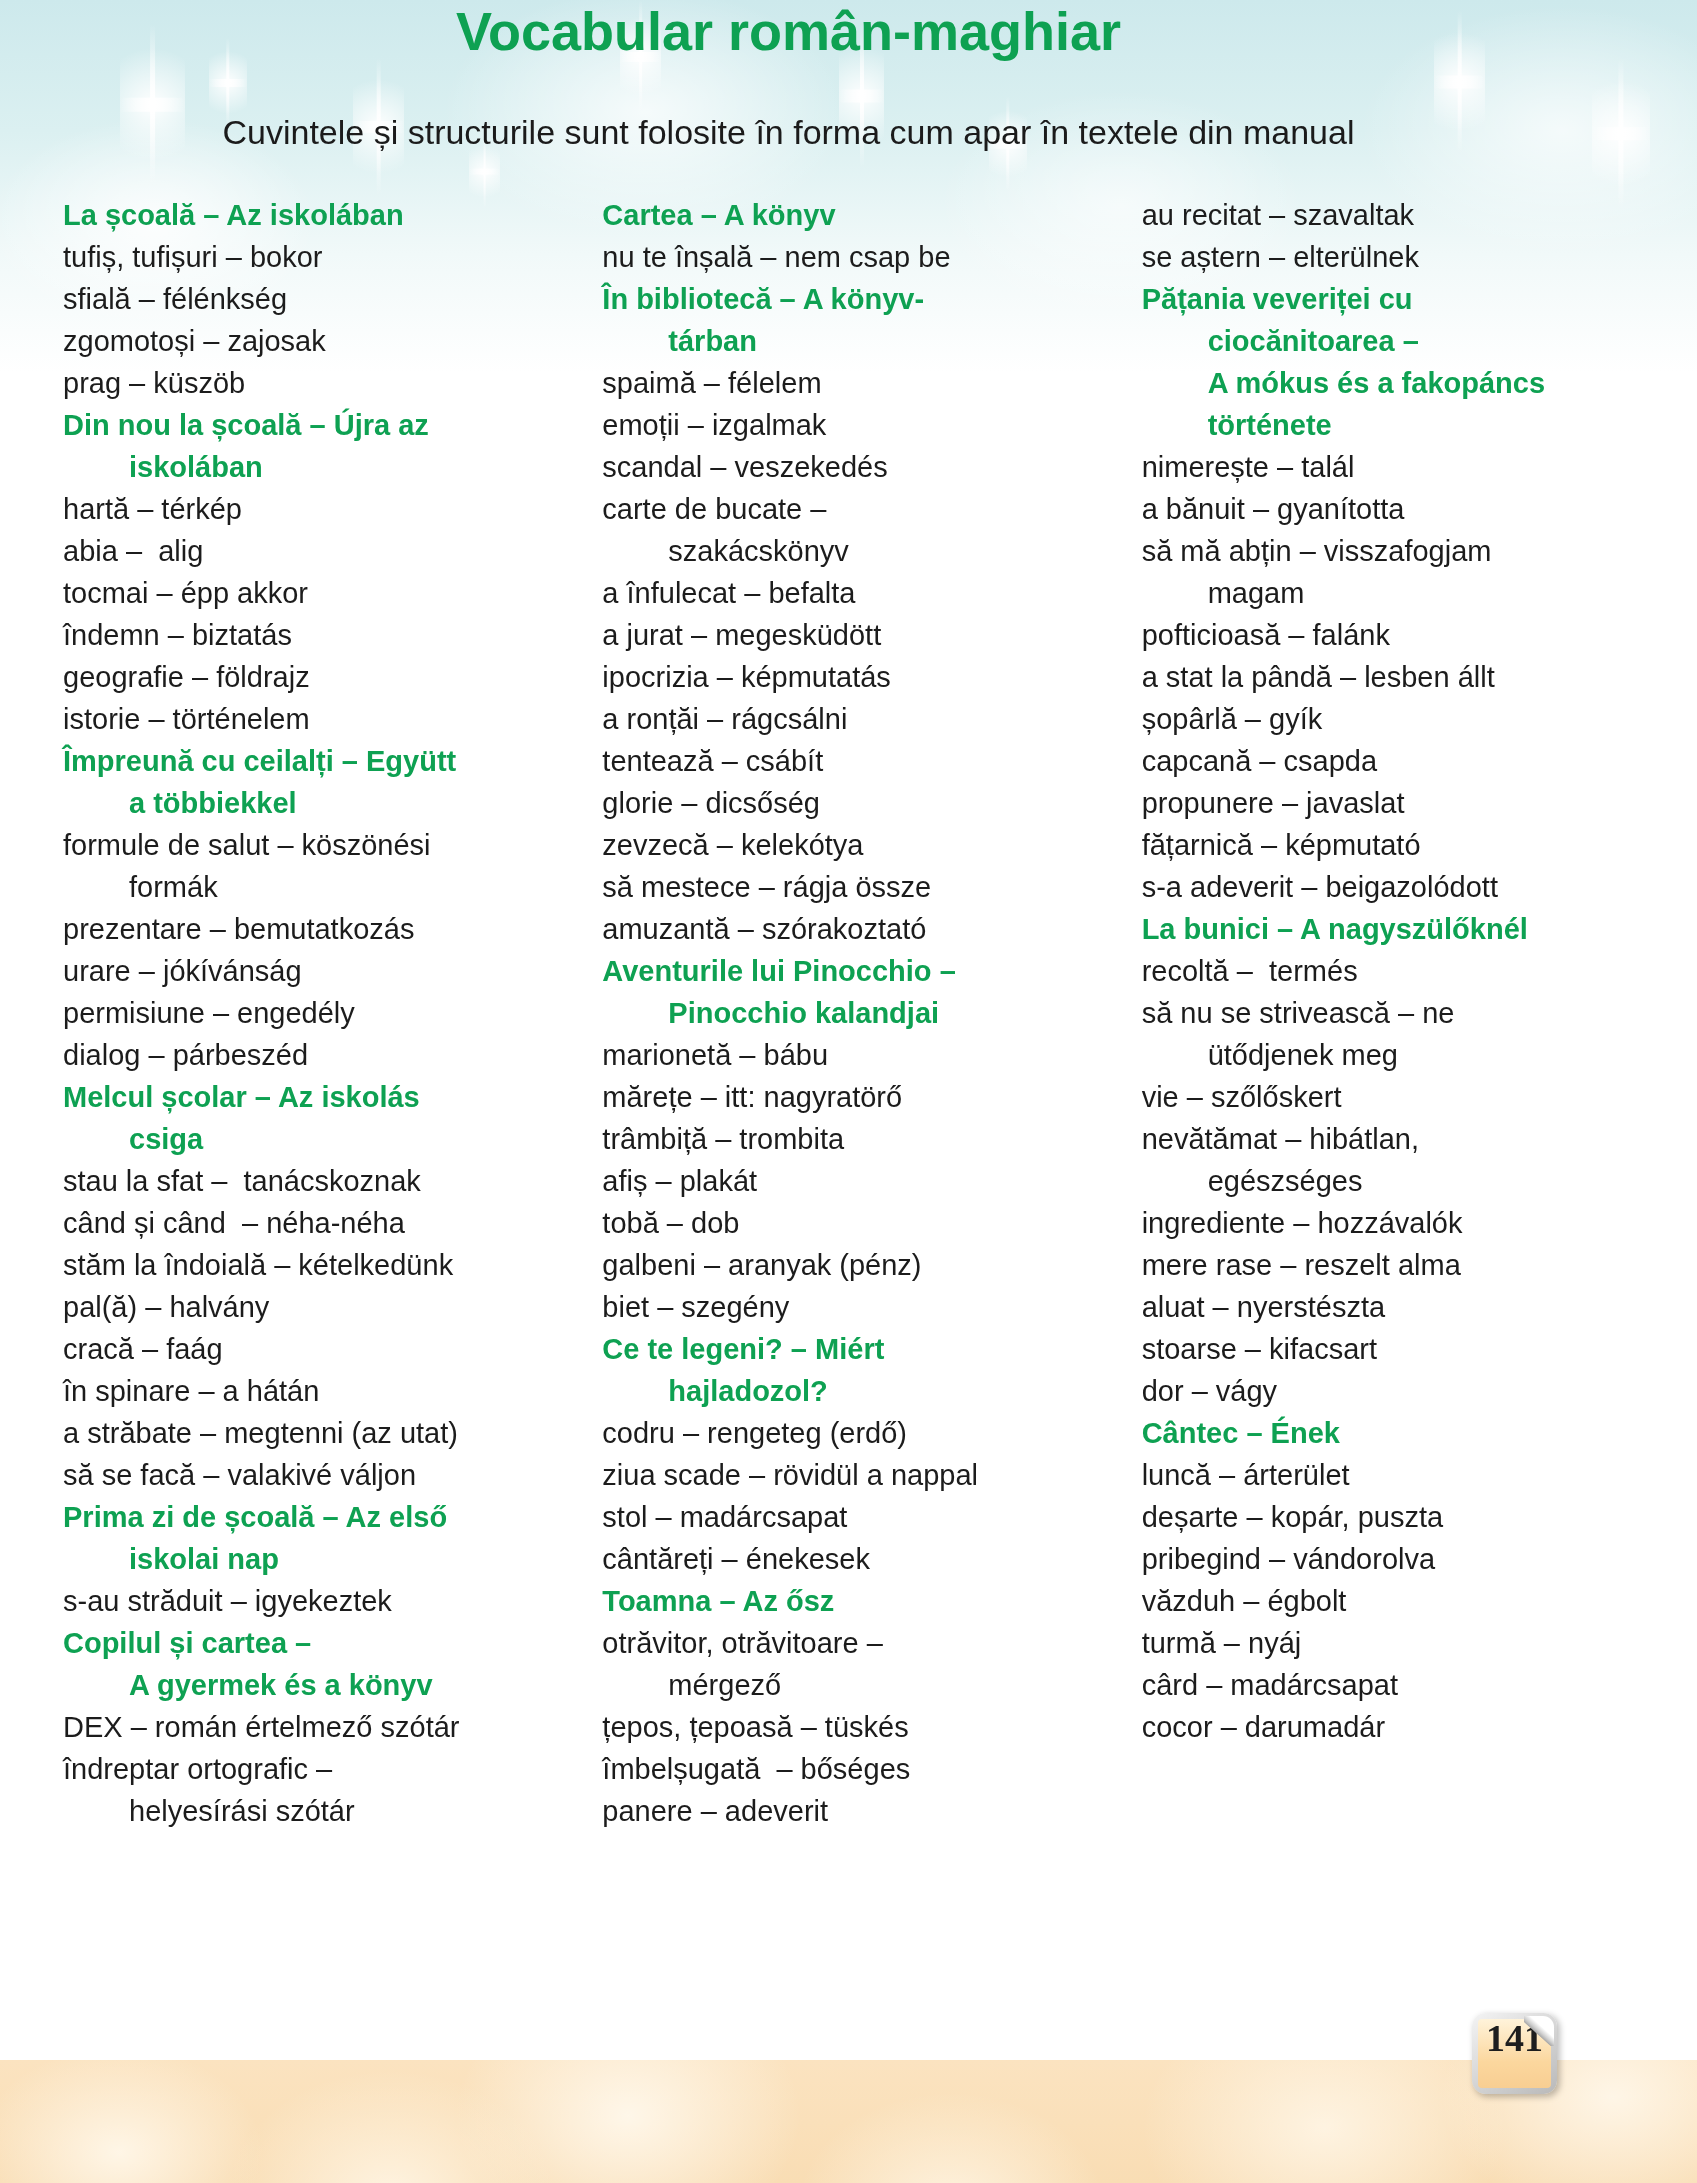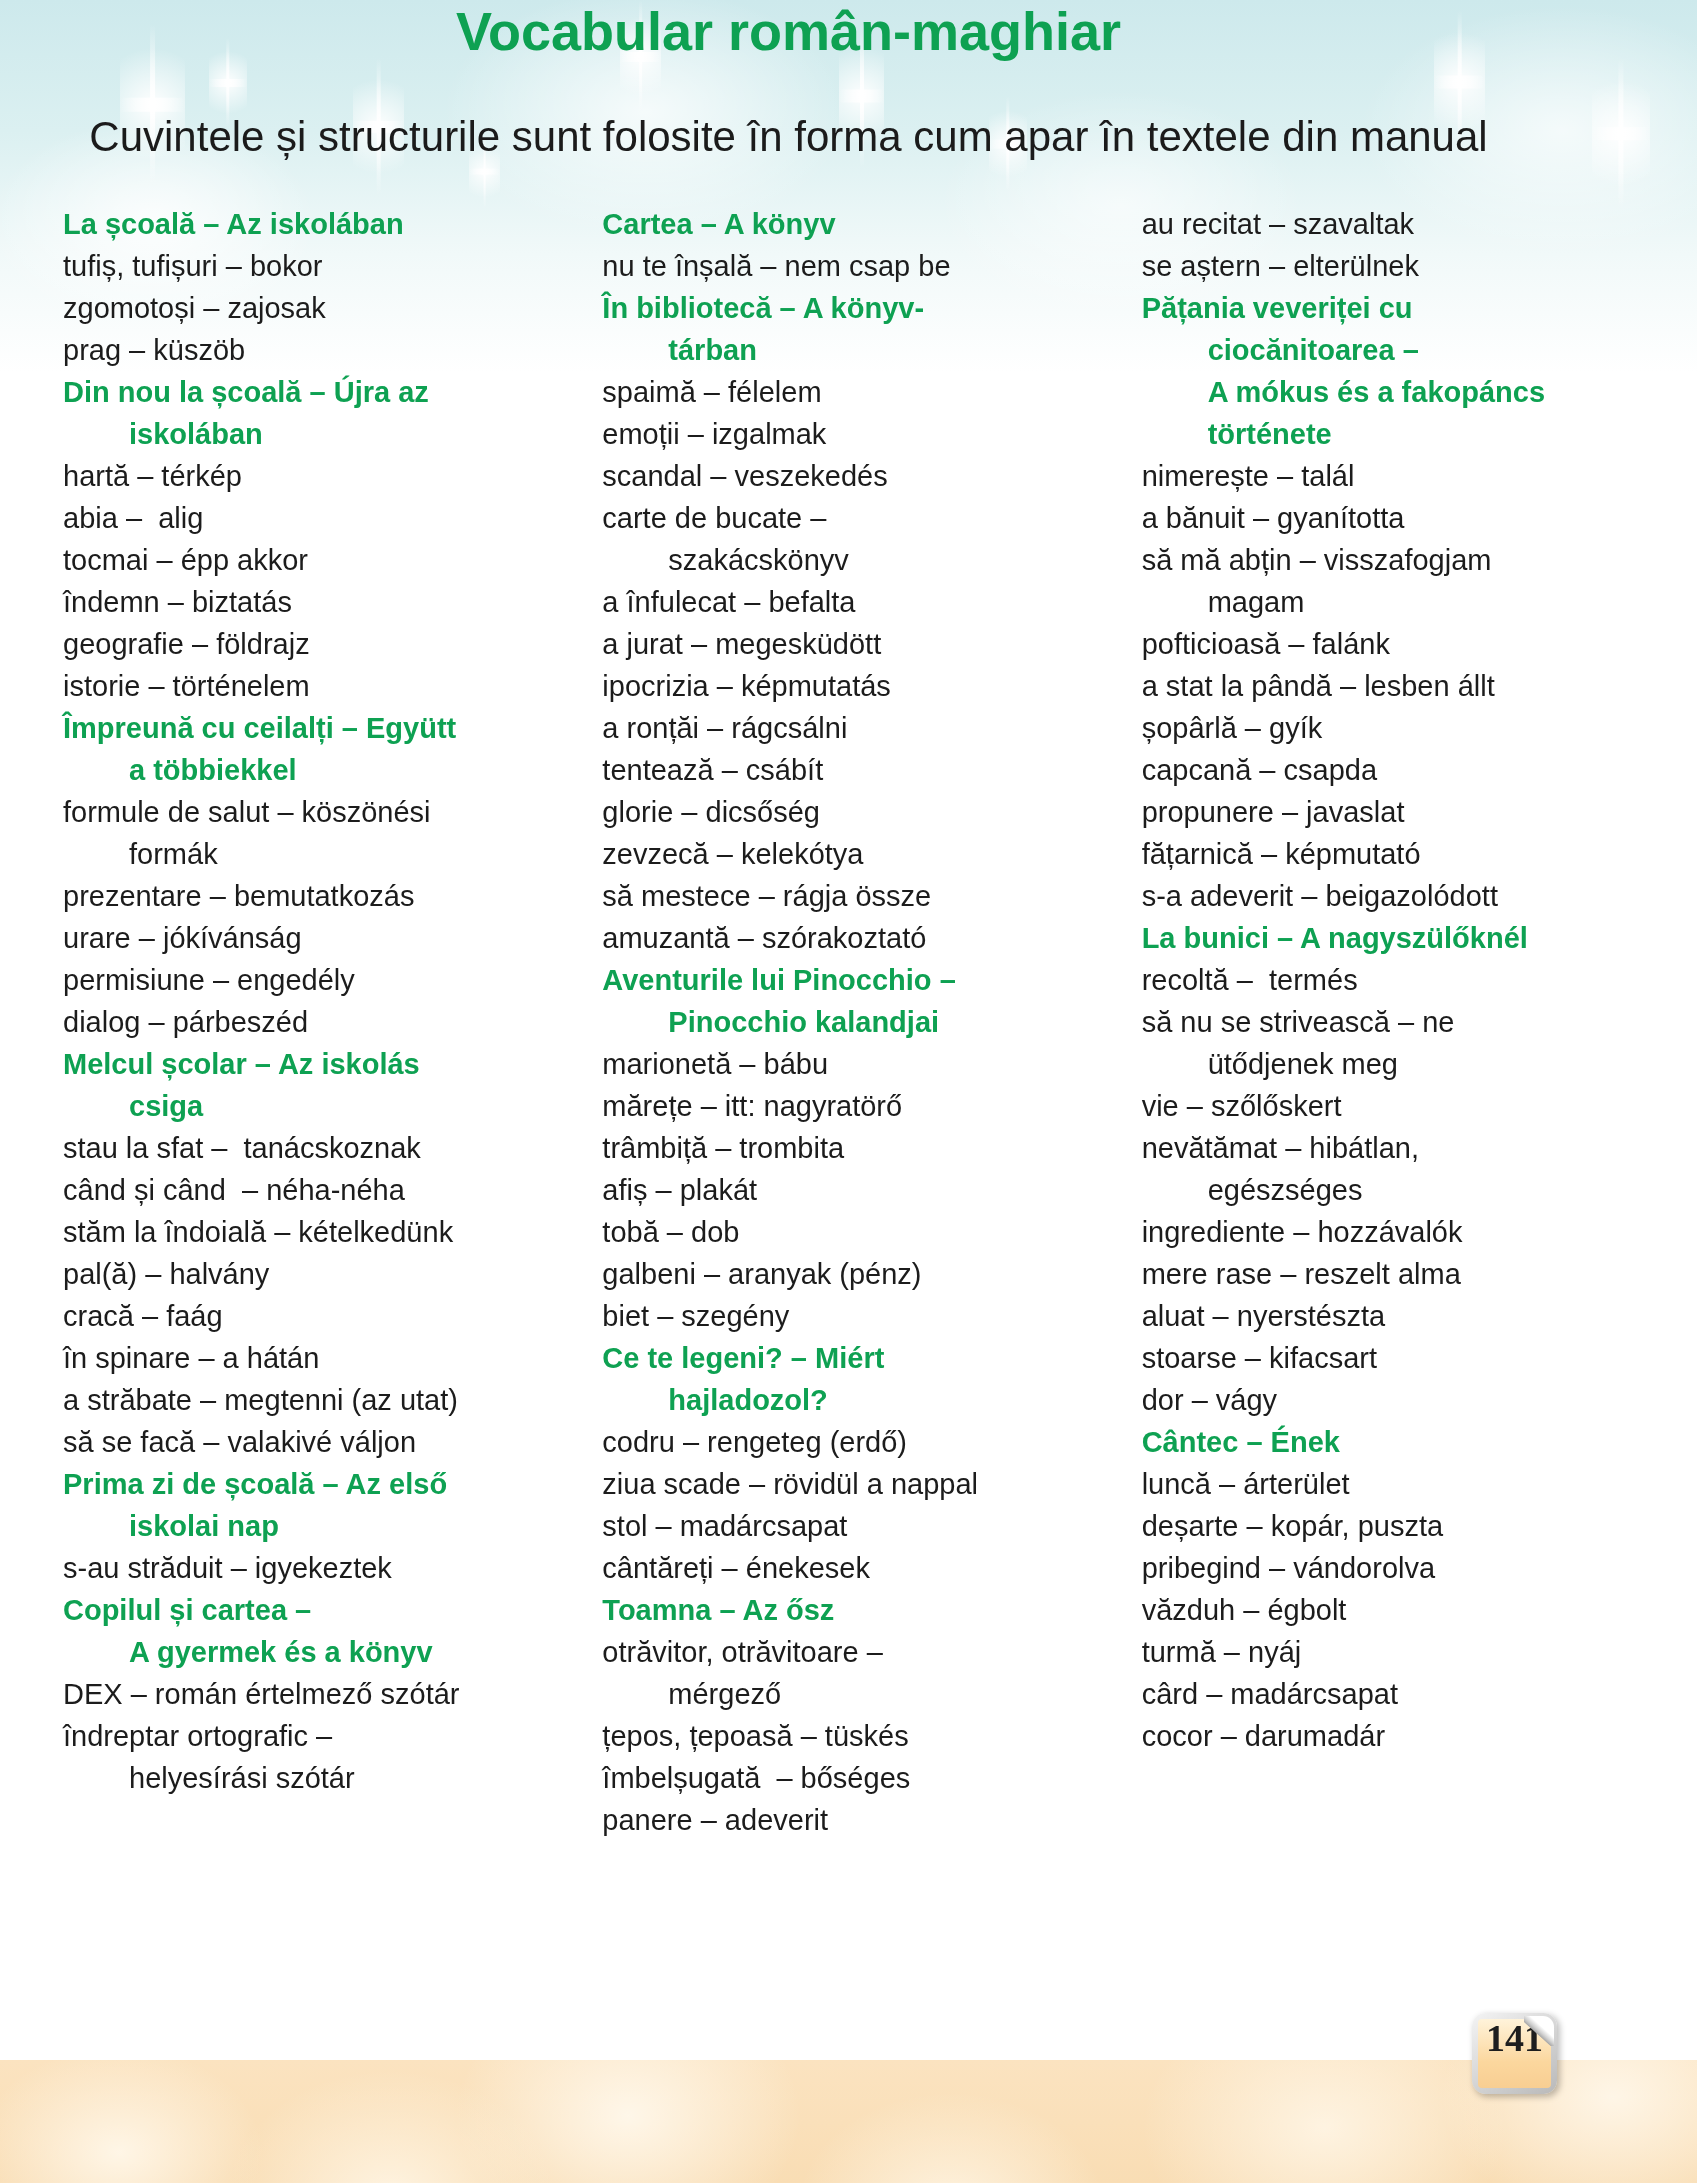--- a/index.html
+++ b/index.html
@@ -34,21 +34,21 @@
   .sp8{left:1592px;top:58px;width:58px;height:151px;}
   .sp9{left:469px;top:134px;width:31px;height:75px;}
 
   
   header{position:relative;width:1577px;text-align:center;}
   h1.title{
     margin:0;font-size:54px;font-weight:bold;letter-spacing:0px;
     color:var(--accent-green,#0ea152);
   }
   p.subtitle{
-    margin:51px 0 0 0;font-size:42px;color:#1b1b1b;font-weight:normal;
+    margin:51px 0 0 0;font-size:34px;color:#1b1b1b;font-weight:normal;
   }
 
   
   .cols{
     position:relative;display:flex;gap:28px;
     padding:42px 45px 0 63px;box-sizing:border-box;width:1698px;
   }
   .col{flex:1;min-width:0;}
   .item{margin:0;}
   .line{
@@ -115,20 +115,23 @@
 
 <main class="cols">
   <div class="col">
       <div class="item heading">
         <div class="line">La școală – Az iskolában</div>
       </div>
       <div class="item">
         <div class="line">tufiș, tufișuri – bokor</div>
       </div>
       <div class="item">
+        <div class="line">sfială – félénkség</div>
+      </div>
+      <div class="item">
         <div class="line">zgomotoși – zajosak</div>
       </div>
       <div class="item">
         <div class="line">prag – küszöb</div>
       </div>
       <div class="item heading">
         <div class="line">Din nou la școală – Újra az</div>
         <div class="line cont">iskolában</div>
       </div>
       <div class="item">

